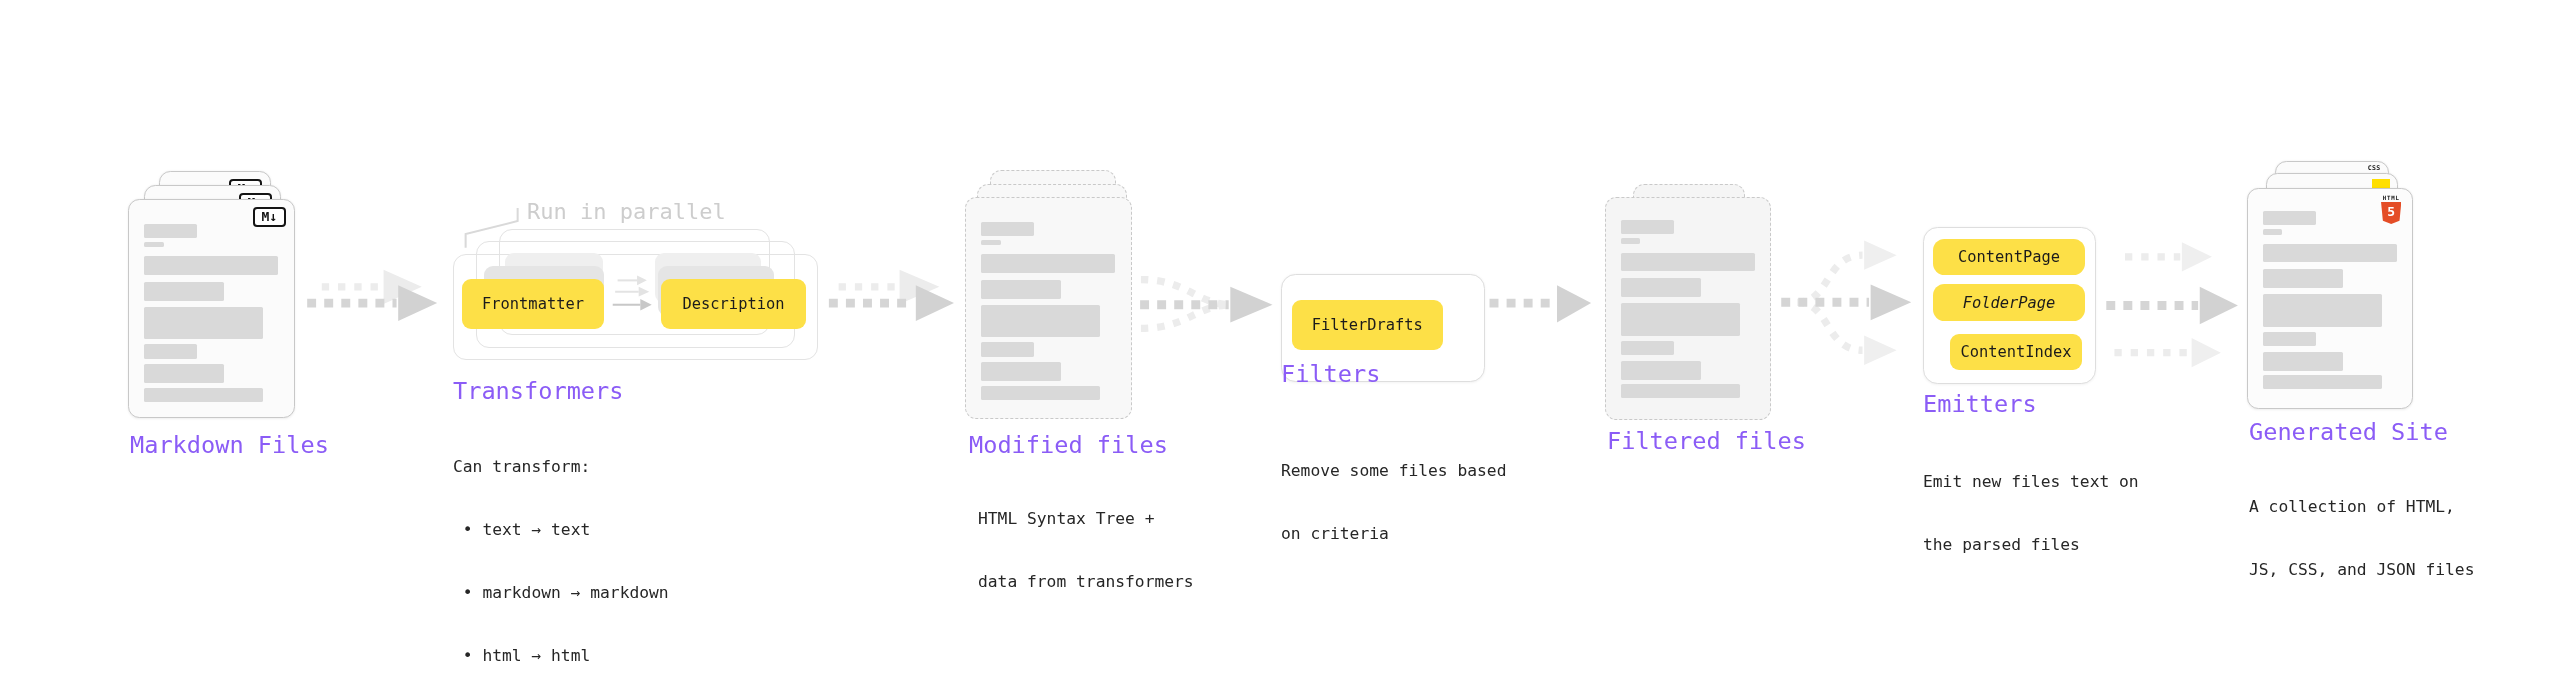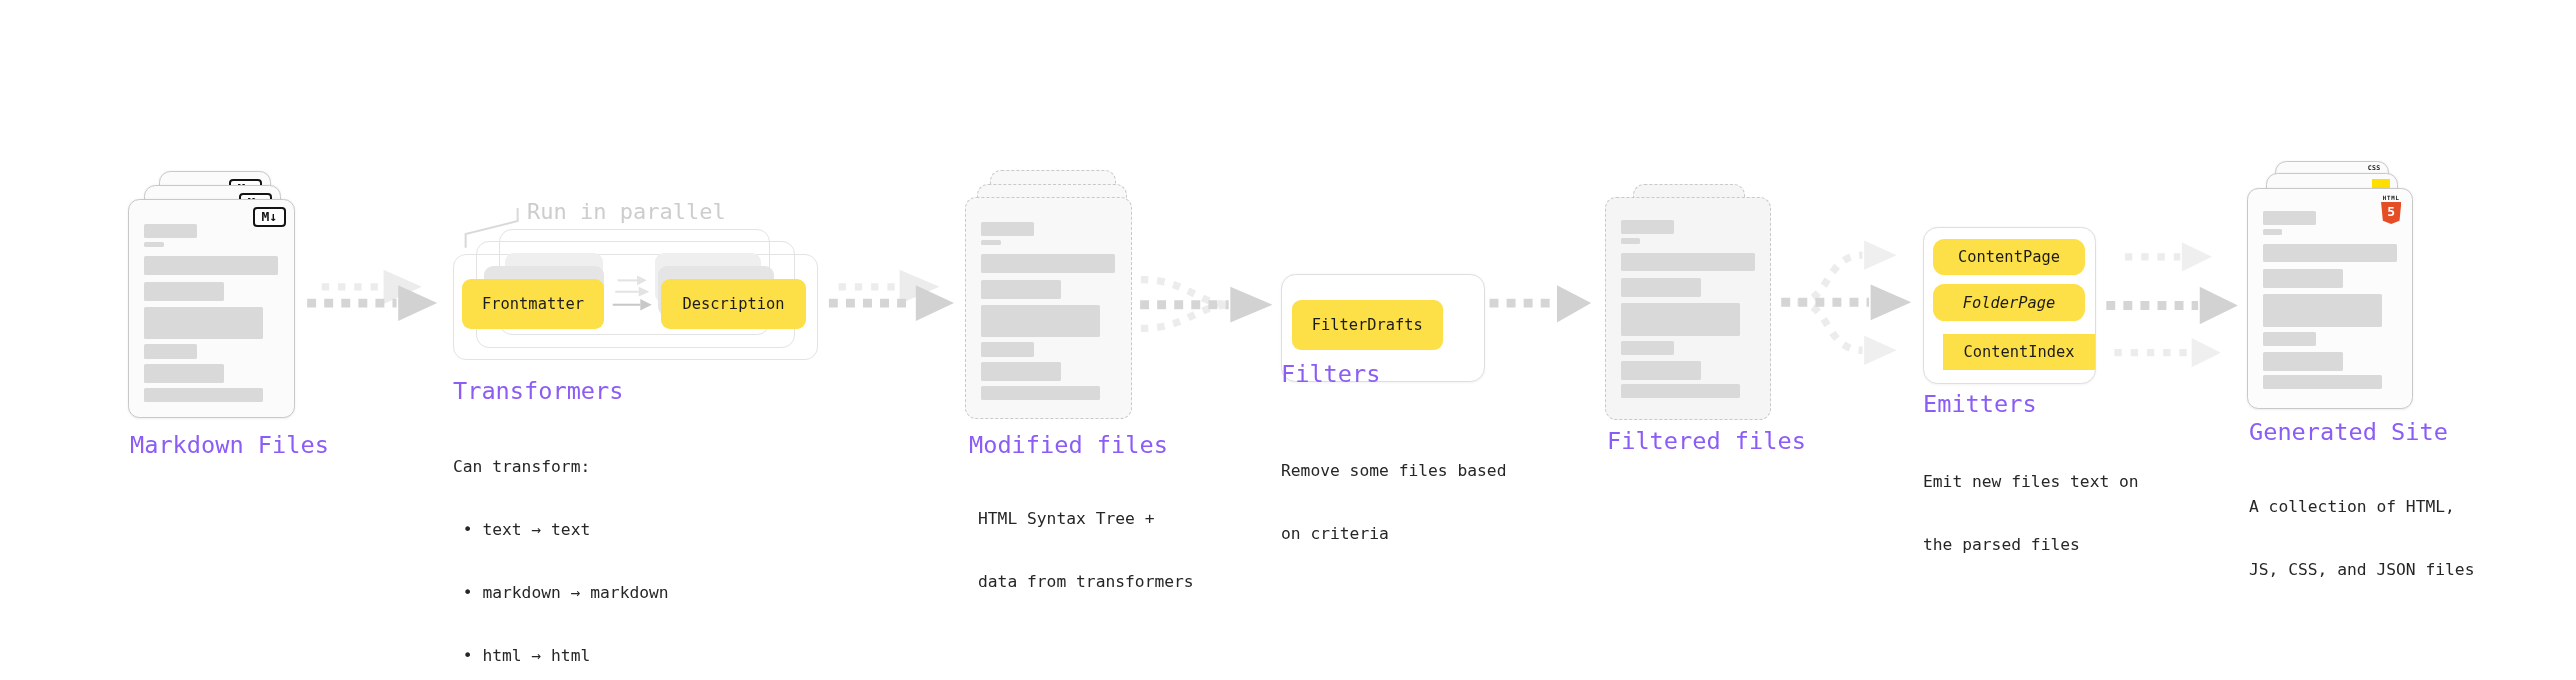--- a/index.html
+++ b/index.html
@@ -212,21 +212,21 @@
           <i class="b8"></i>
       </div>
     </div>
     <div class="title" style="left:1607px;top:427px;">Filtered files</div>
   </div>
 
   <div>
     <div class="panel" style="left:1923px;top:227px;width:173px;height:157px;">
       <div class="pill" style="left:9px;top:11.4px;width:152px;height:36px;border-radius:11.4px;">ContentPage</div>
       <div class="pill" style="left:9px;top:56px;width:152px;height:37px;border-radius:11.4px;font-style:italic;">FolderPage</div>
-      <div class="pill" style="left:19px;top:106px;width:152px;height:36px;border-radius:0;">ContentIndex</div>
+      <div class="pill" style="left:26px;top:106px;width:132px;height:36px;border-radius:9px;">ContentIndex</div>
     </div>
     <div class="title" style="left:1923px;top:390px;">Emitters</div>
     <div class="desc" style="left:1923px;top:429px;">
       <div>Emit new files text on</div>
       <div>the parsed files</div>
     </div>
   </div>
 
   <div>
     <div class="card" style="left:2275px;top:161px;width:114px;height:57px;">

